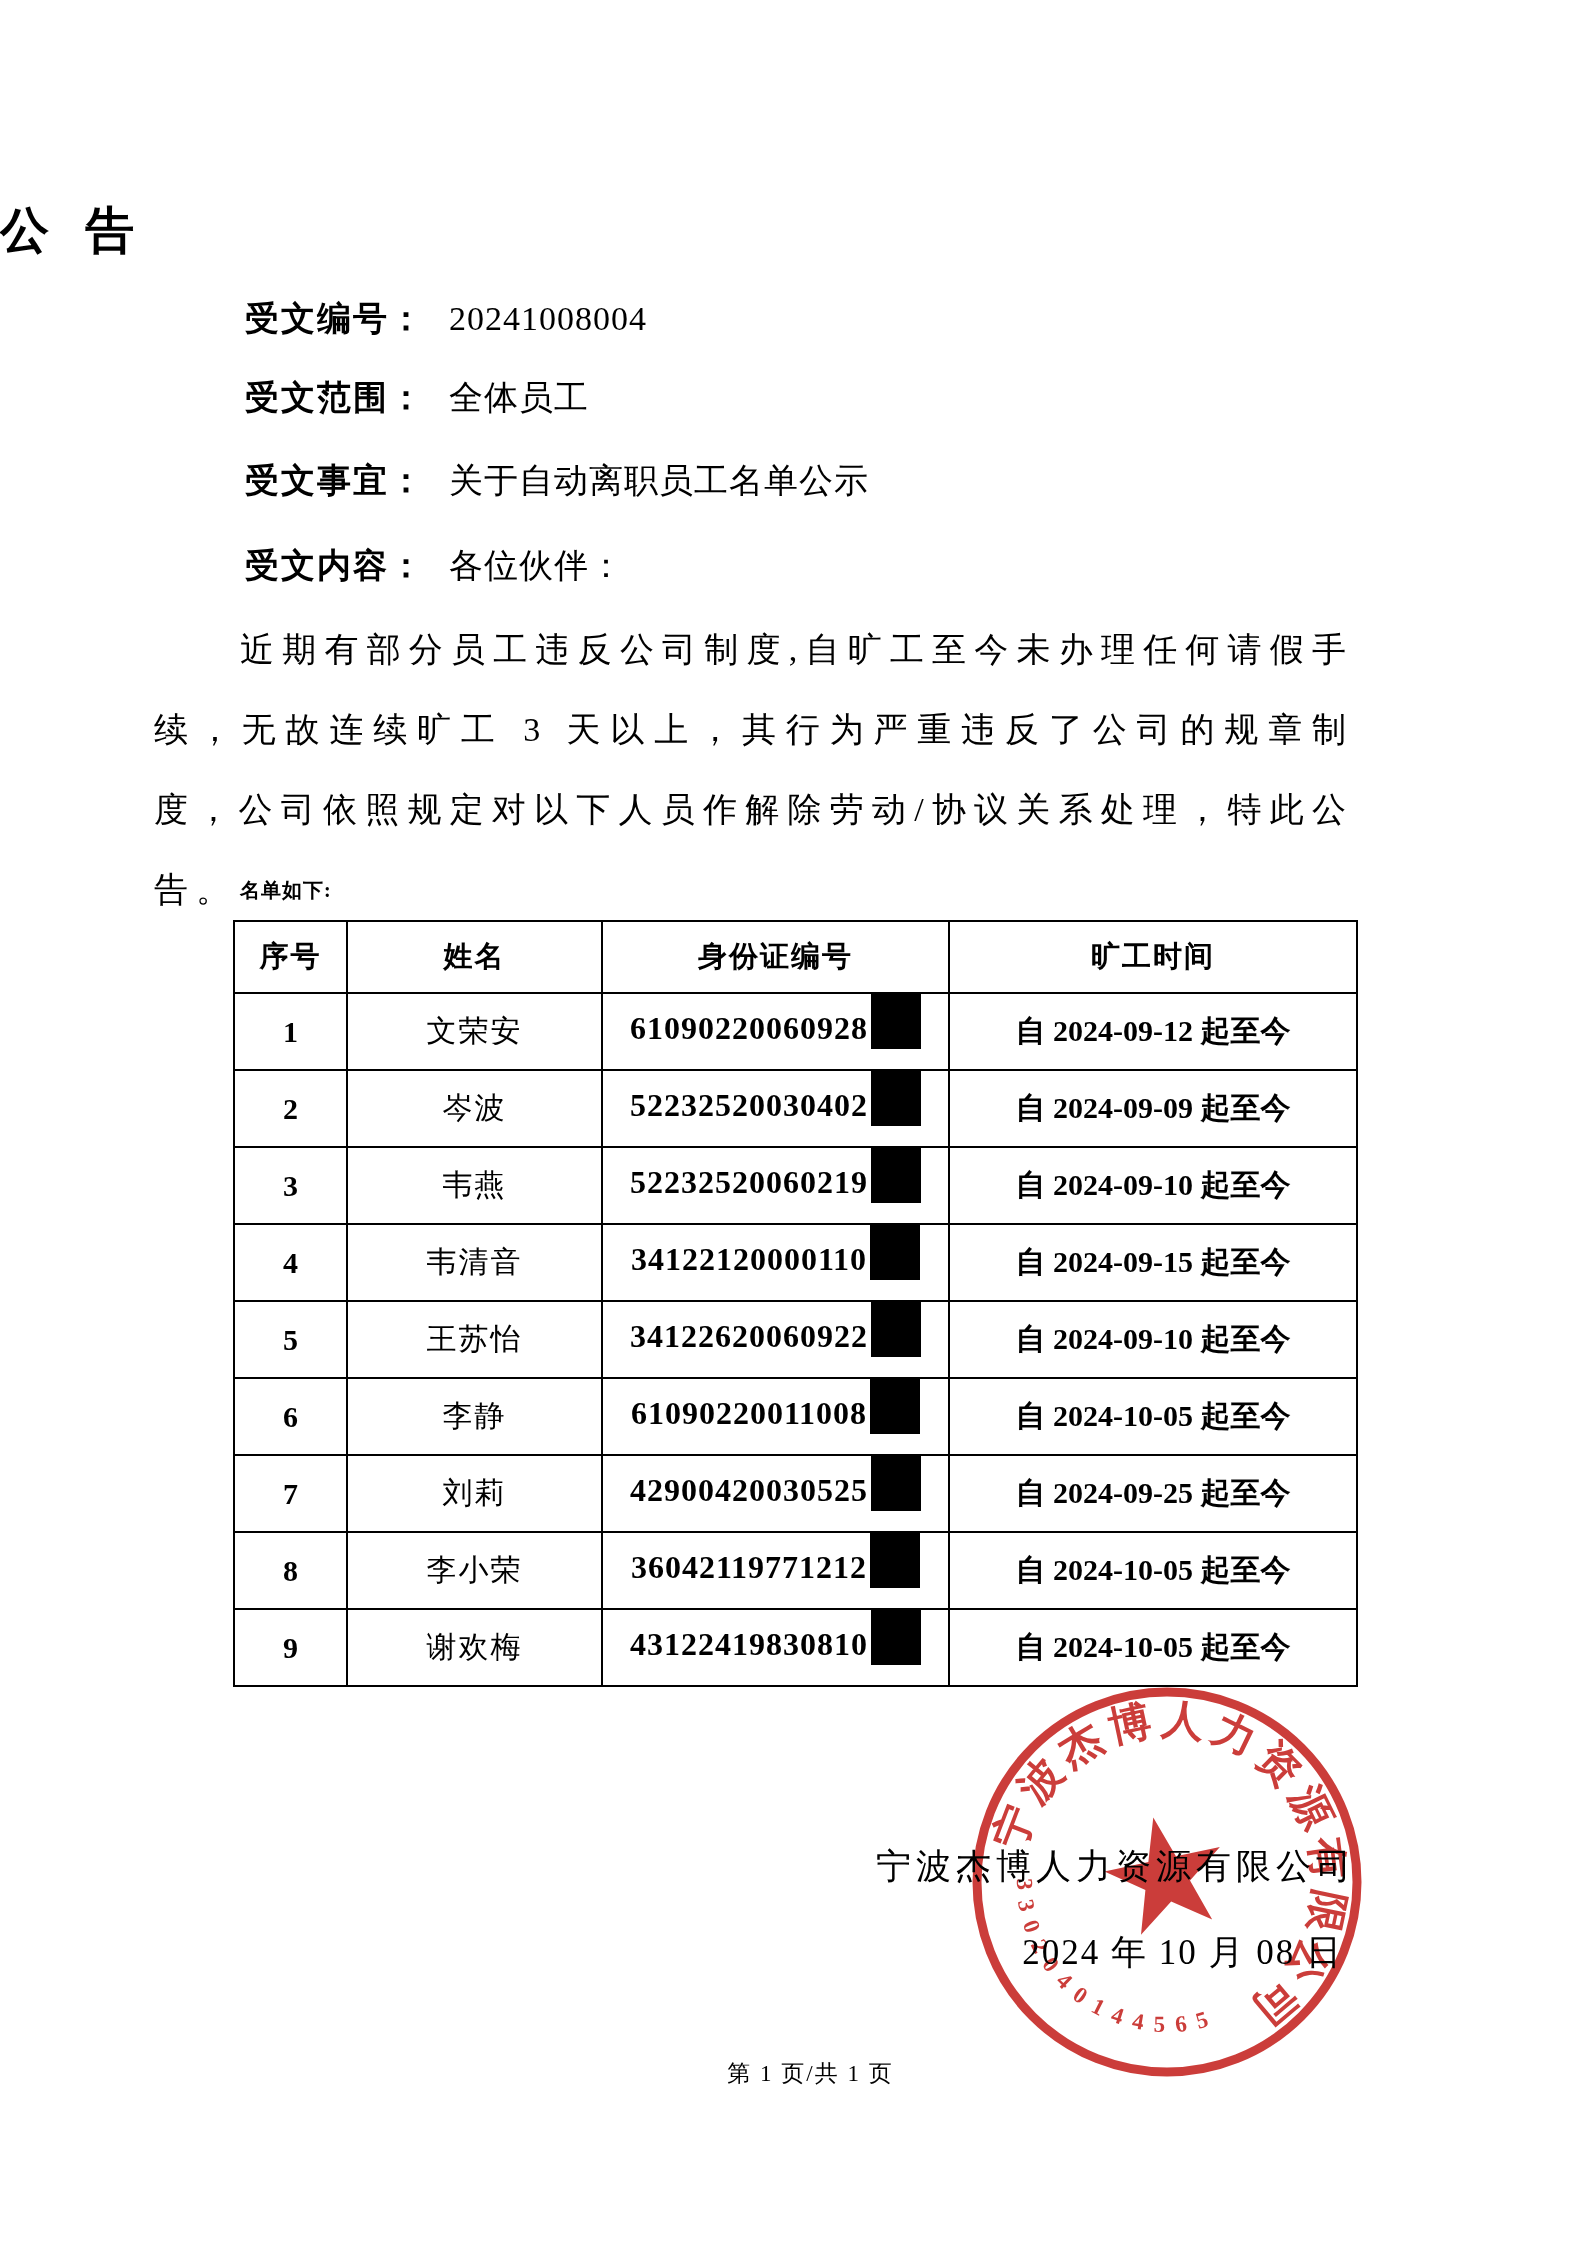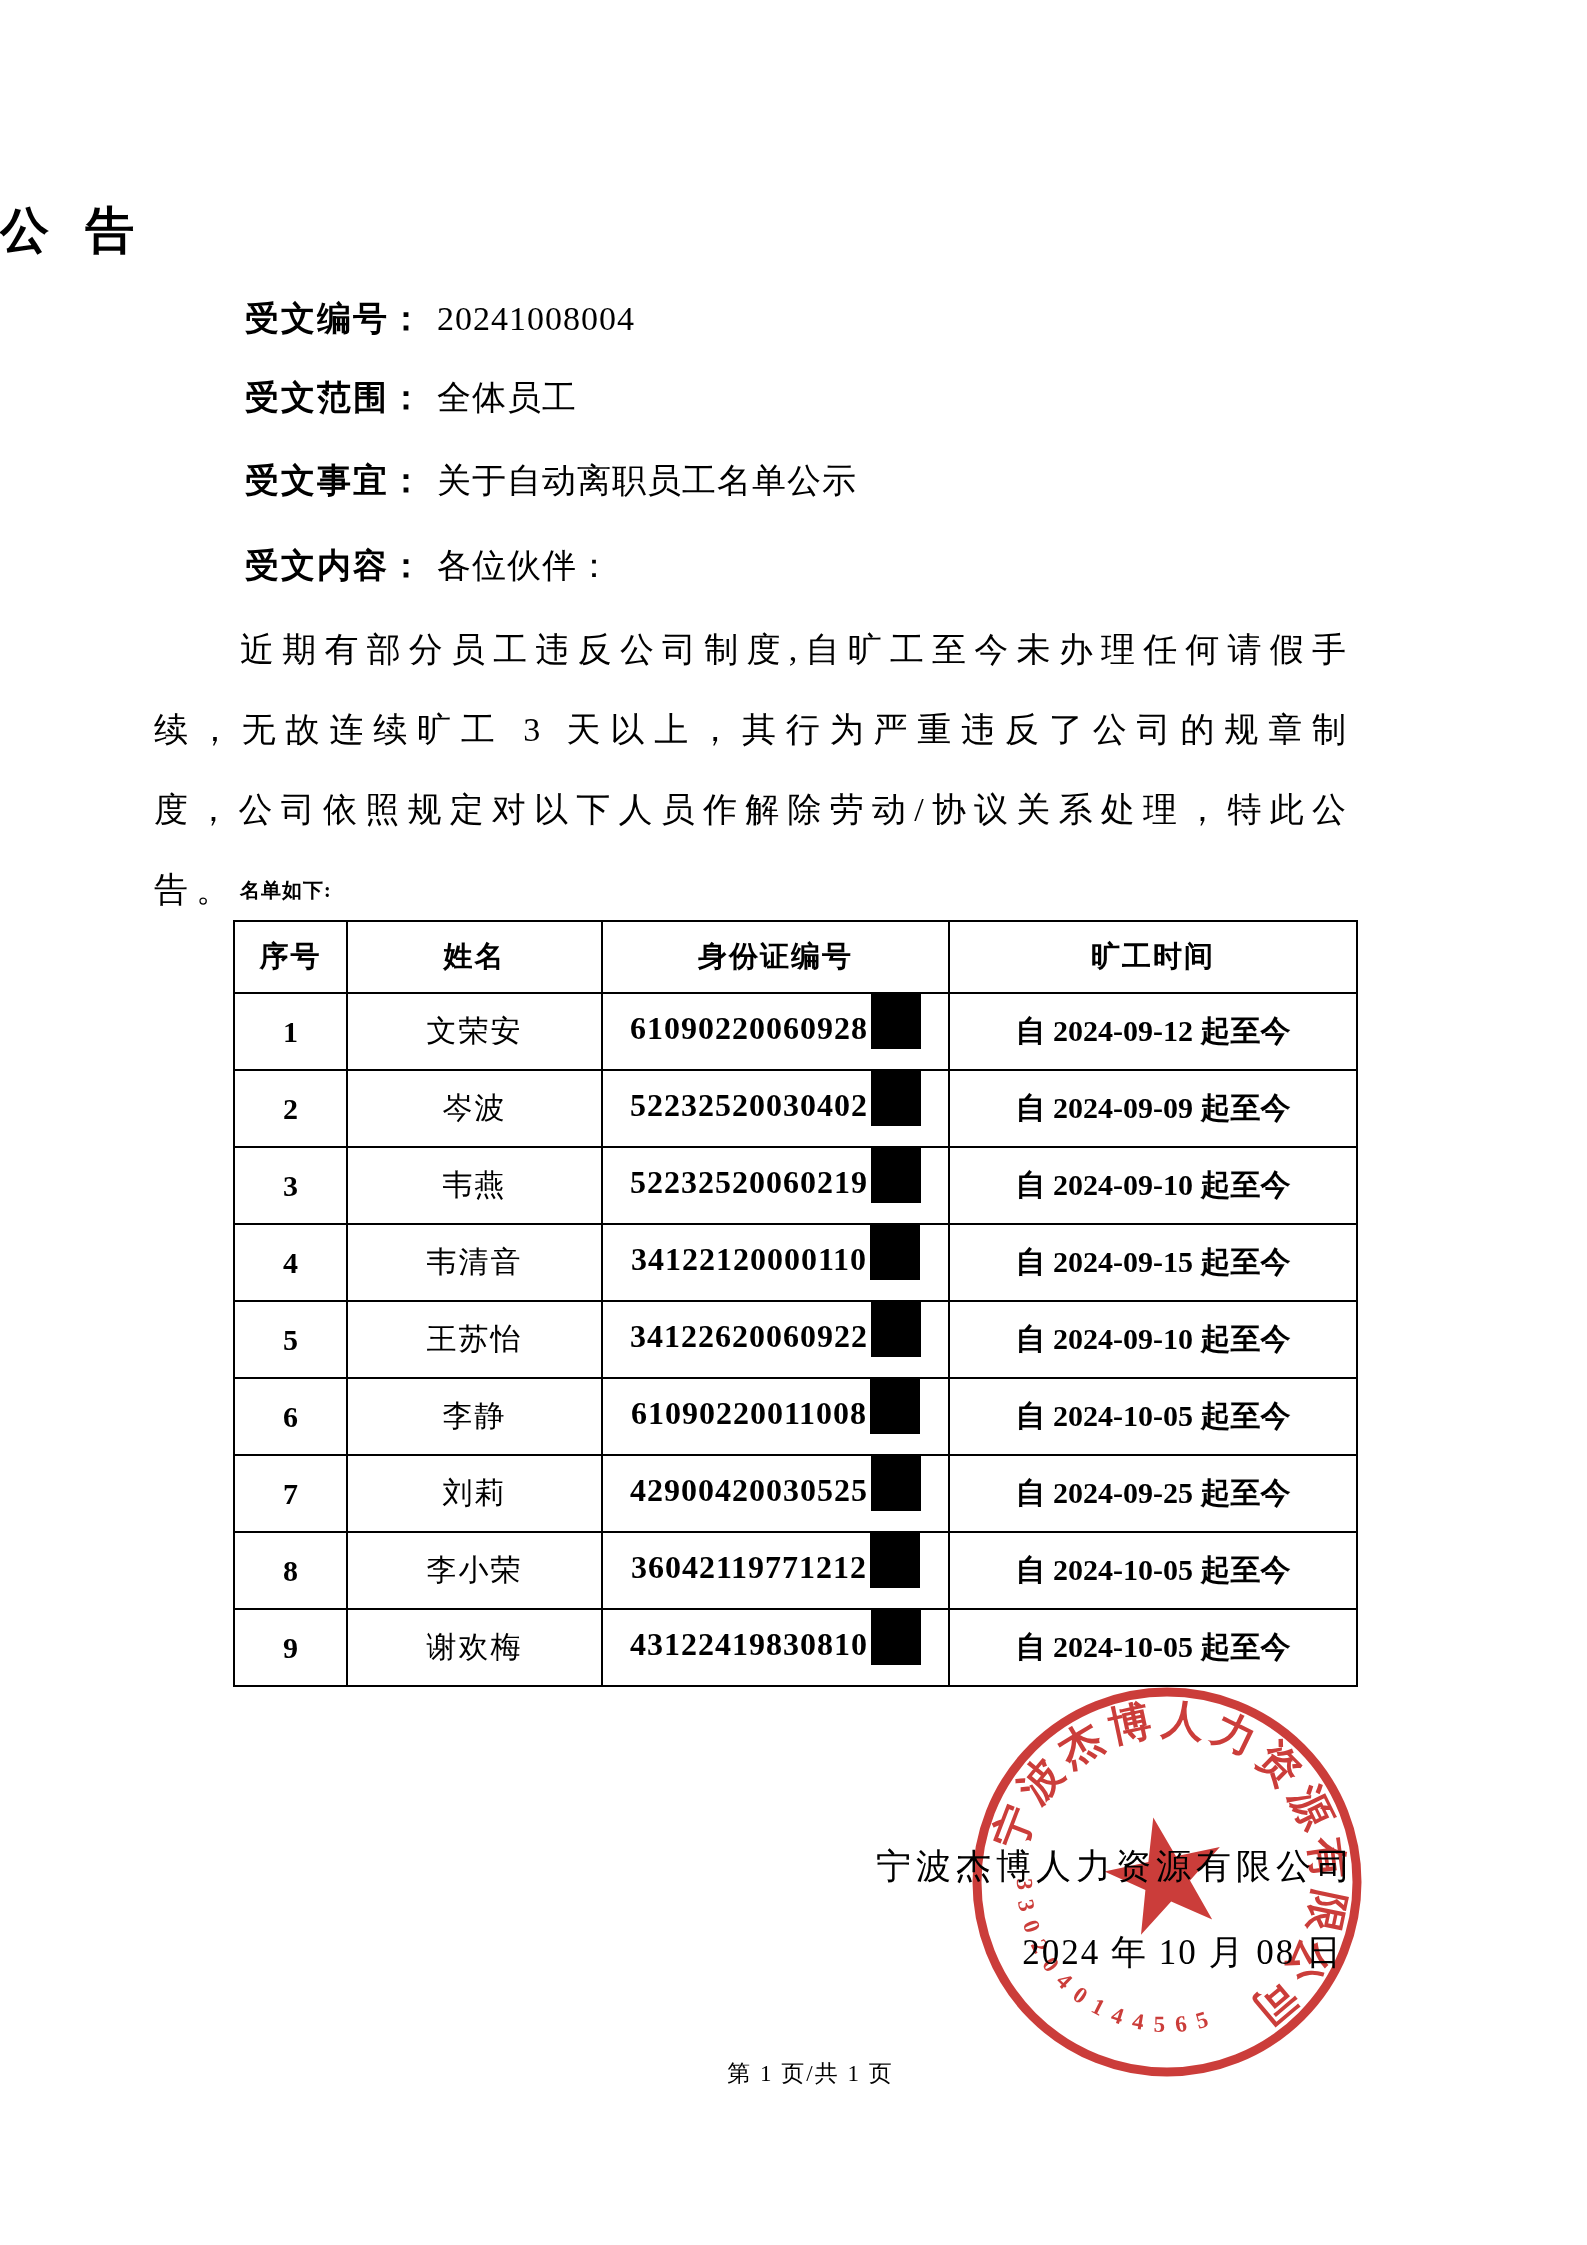--- a/index.html
+++ b/index.html
@@ -10,21 +10,21 @@
   }
   .abs{position:absolute;}
   
   .doc-title{
     left:0;top:202px;width:100%;text-align:left;
     font-size:49px;font-weight:bold;letter-spacing:12px;line-height:58px;
   }
   
   .field{left:245px;height:46px;line-height:46px;font-size:34px;white-space:nowrap;}
   .field .flabel{font-weight:bold;letter-spacing:2px;}
-  .field .fvalue{font-weight:normal;margin-left:12px;letter-spacing:1px;}
+  .field .fvalue{font-weight:normal;margin-left:24px;letter-spacing:1px;}
   
   .body-par{
     left:154px;top:610px;width:1200px;
     font-size:34px;line-height:80px;text-indent:86px;
     letter-spacing:8px;text-align:justify;
   }
   
   .list-intro{left:240px;top:874px;font-size:20px;font-weight:bold;line-height:32px;letter-spacing:1px;text-align:center;}
   
   table.roster{

